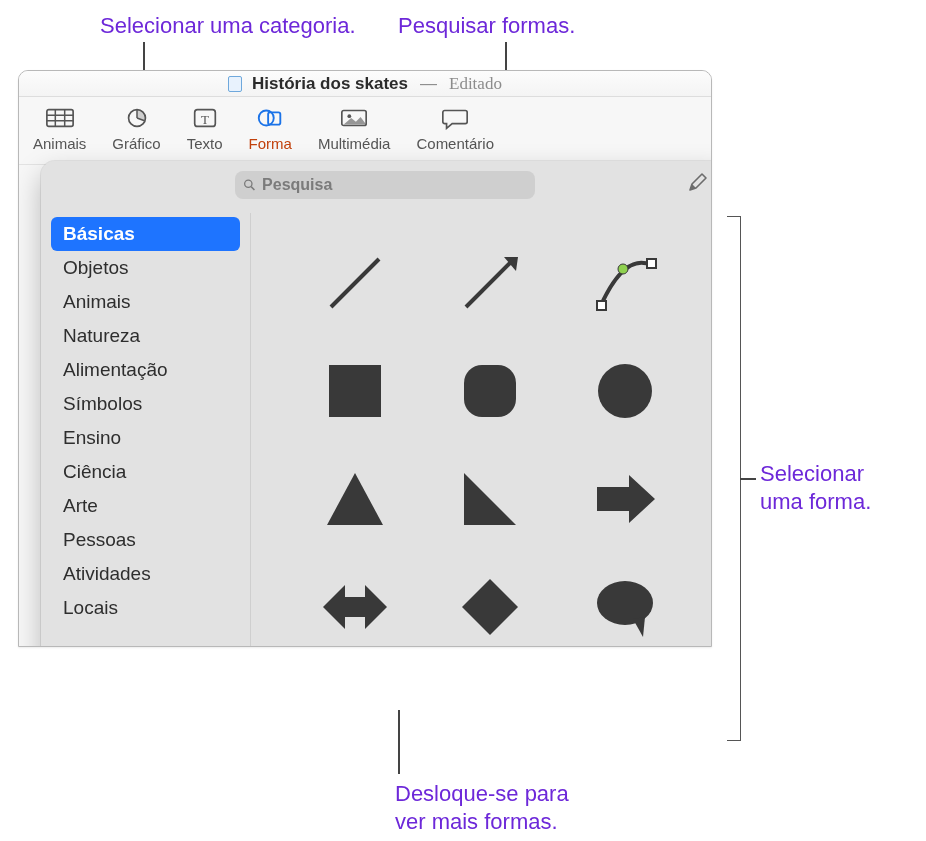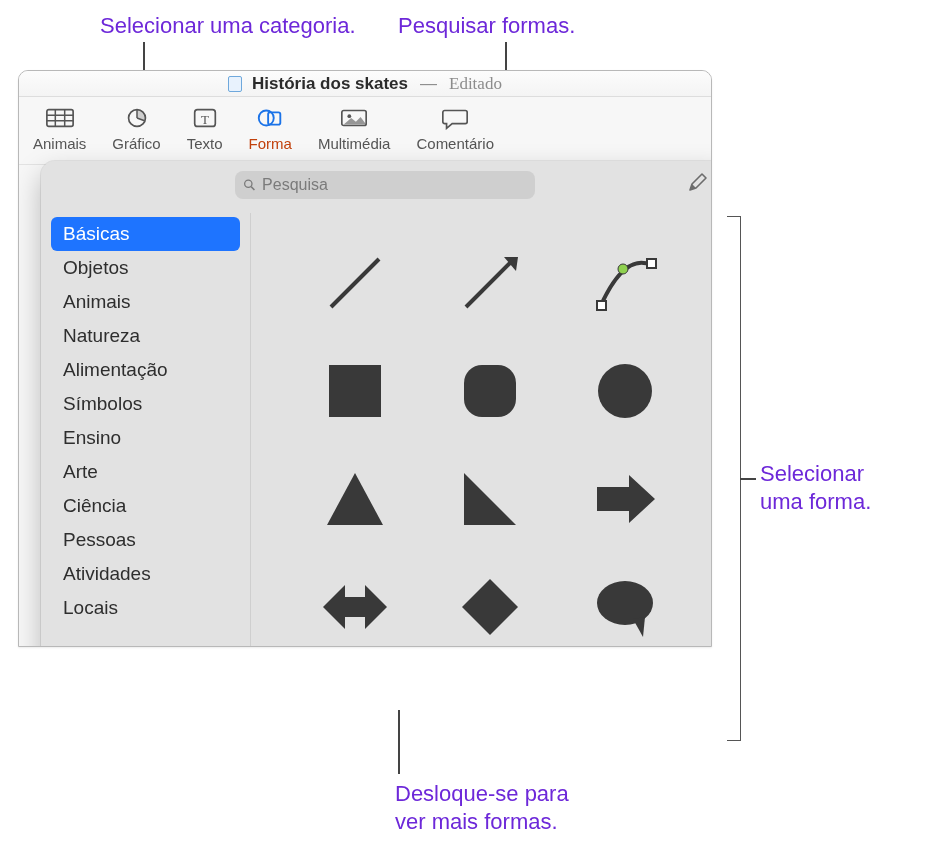--- a/index.html
+++ b/index.html
@@ -112,21 +112,21 @@
       background: #cfcfcf;
       border-radius: 8px;
       height: 28px;
       width: 300px;
       padding: 0 8px;
       color: #757575;
     }
     .search svg { width: 14px; height: 14px; margin-right: 6px; fill:#757575; }
     .search input {
       border: none; background: transparent; outline: none;
-      font-size: 16px; color:#a21caf; width: 100%;
+      font-size: 16px; color:#a21caf; width: 100%; font-weight: bold;
     }
     .search input::placeholder { color:#7b7b7b; }
     .pen-icon {
       position: absolute;
       right: 20px; top: 10px;
       color:#6c6c6c;
     }
 
     .popover-body {
       display: flex;
@@ -145,21 +145,21 @@
       padding: 6px 12px;
       border-radius: 6px;
       font-size: 19px;
       color: #2e2e2e;
       cursor: default;
       margin-bottom: 0px;
     }
     .sidebar-item.selected {
       background: #1e74ff;
       color: #fff;
-      font-weight: 400;
+      font-weight: 700;
     }
 
     .shape-grid {
       flex: 1;
       display: grid;
       grid-template-columns: repeat(3, 1fr);
       grid-auto-rows: 104px;
       gap: 4px 4px;
       padding: 18px 38px 18px 38px;
       overflow: hidden;
@@ -291,22 +291,22 @@
 
     <div class="popover-body">
       <div class="sidebar">
         <div class="sidebar-item selected"><span>Básicas</span></div>
         <div class="sidebar-item"><span>Objetos</span></div>
         <div class="sidebar-item"><span>Animais</span></div>
         <div class="sidebar-item"><span>Natureza</span></div>
         <div class="sidebar-item"><span>Alimentação</span></div>
         <div class="sidebar-item"><span>Símbolos</span></div>
         <div class="sidebar-item"><span>Ensino</span></div>
+        <div class="sidebar-item"><span>Ciência</span></div>
         <div class="sidebar-item"><span>Arte</span></div>
-        <div class="sidebar-item"><span>Ciência</span></div>
         <div class="sidebar-item"><span>Pessoas</span></div>
         <div class="sidebar-item"><span>Atividades</span></div>
         <div class="sidebar-item"><span>Locais</span></div>
       </div>
 
       <div class="shape-grid">
         <div class="shape-cell">
             <svg viewBox="0 0 72 72">
               <line class="stroke" x1="12" y1="60" x2="60" y2="12"></line>
             </svg>

